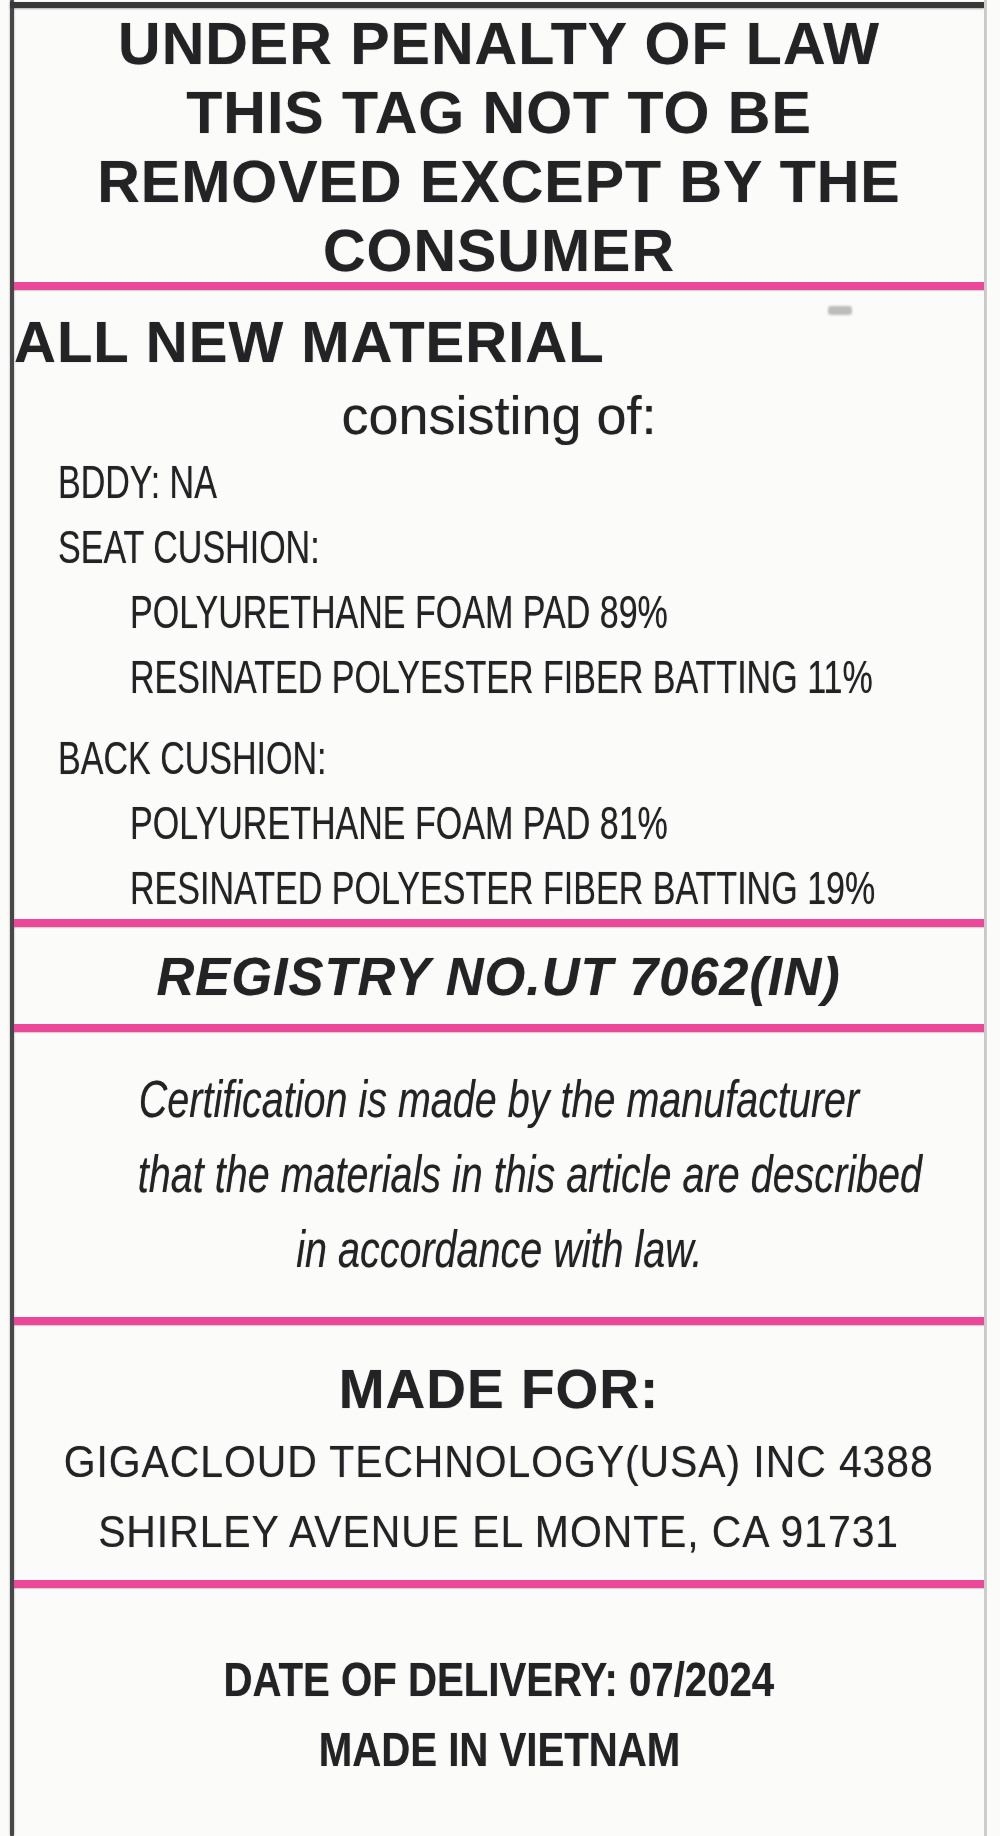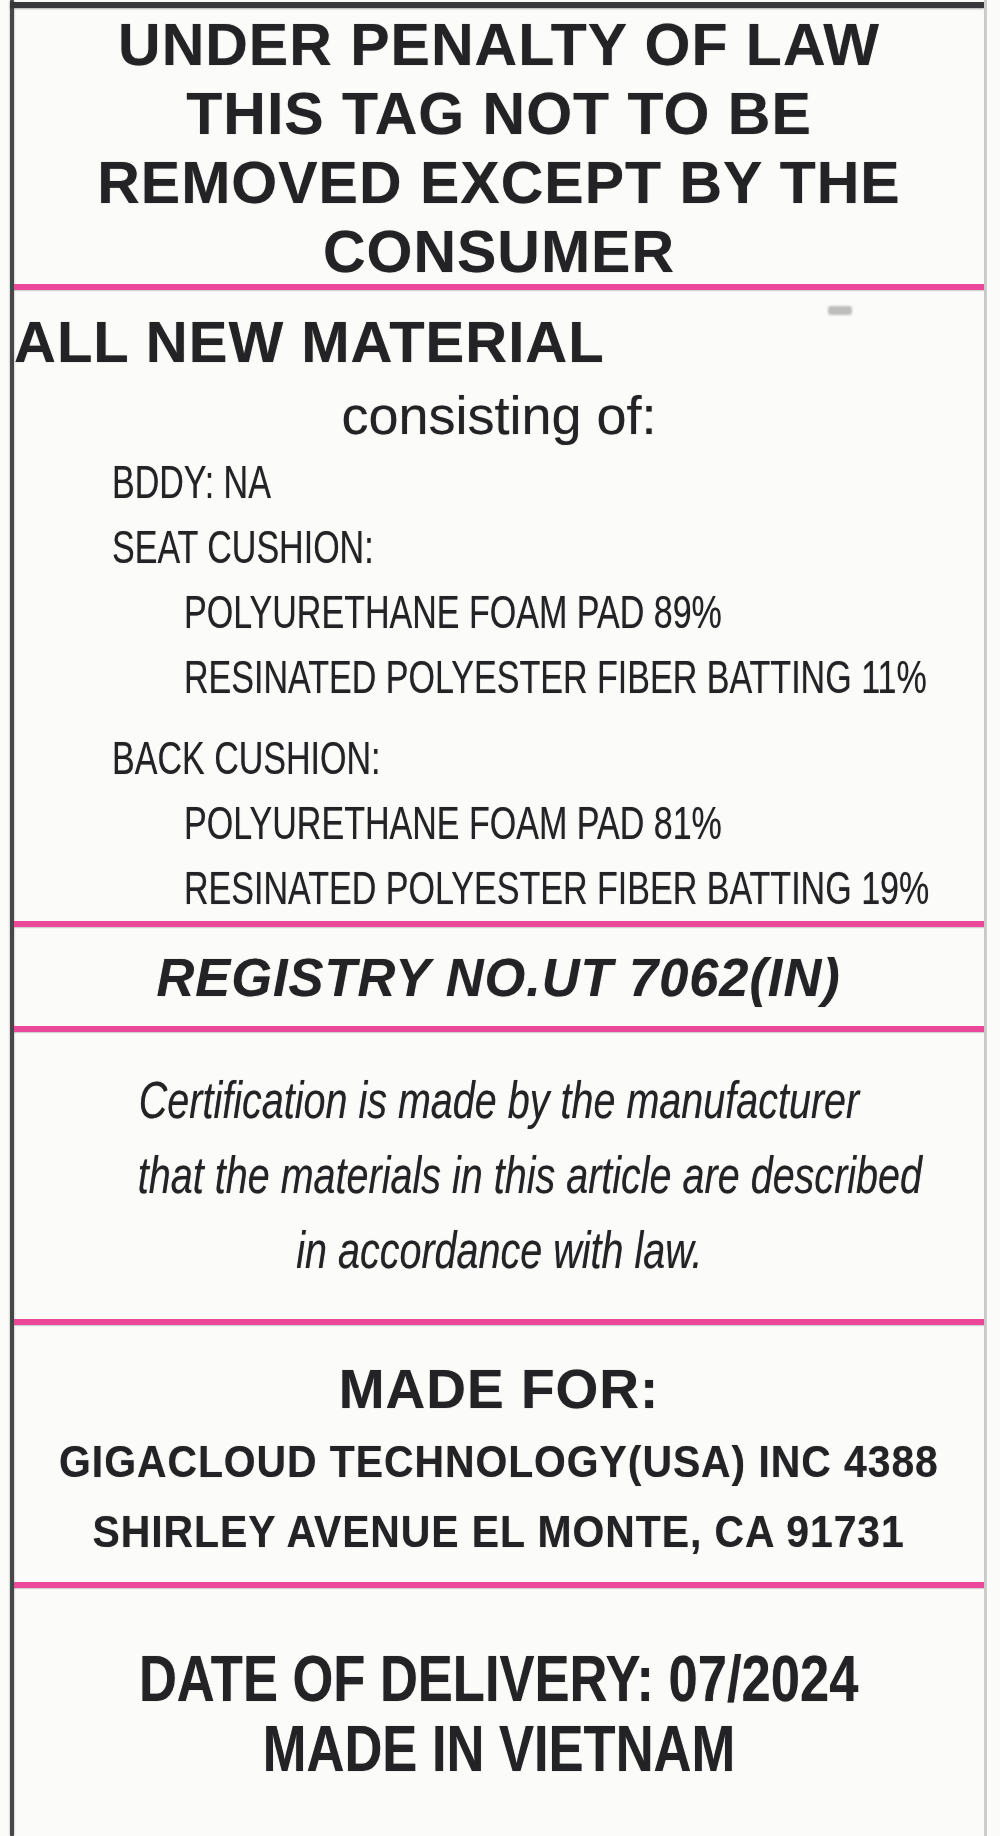--- a/index.html
+++ b/index.html
@@ -9,58 +9,58 @@
     background:#fbfbf9;
     font-family:"Liberation Sans","DejaVu Sans",sans-serif;
     color:#232325;
     overflow:hidden;
   }
   
   .border-left{position:absolute;left:10px;top:0;width:4px;height:1836px;background:#47474a;border-radius:1px;box-shadow:0 0 2px rgba(60,60,60,.5);}
   .border-top{position:absolute;left:10px;top:2px;width:974px;height:6px;background:#38383b;box-shadow:0 1px 2px rgba(60,60,60,.4);}
   .border-right{position:absolute;right:13px;top:0;width:3px;height:1836px;background:#cdcdcb;}
   .inner{position:absolute;left:14px;top:8px;width:970px;height:1828px;}
-  .section{box-sizing:border-box;border-bottom:6px solid #ec4899;box-shadow:0 1px 1px rgba(90,90,90,.25);}
+  .section{box-sizing:border-box;border-bottom:8px solid #ec4899;box-shadow:0 1px 1px rgba(90,90,90,.25);}
   .section.last{border-bottom:none;box-shadow:none;}
   
   .t{text-shadow:0 0 1px rgba(45,45,48,.55);}
   .cond{display:inline-block;transform:scaleX(.76);transform-origin:50% 50%;white-space:nowrap;}
   .cond-left{display:inline-block;transform:scaleX(.74);transform-origin:0 50%;white-space:nowrap;}
 
   
   .s-header{height:282px;display:flex;flex-direction:column;justify-content:center;align-items:center;padding-top:6px;}
   .s-header .line{font-weight:bold;font-size:59px;line-height:69px;letter-spacing:1px;text-align:center;}
 
   
   .s-materials{height:637px;padding-top:20px;}
   .mat-title{font-weight:bold;font-size:58px;line-height:64px;letter-spacing:1px;}
   .mat-sub{text-align:center;font-size:54px;line-height:66px;margin-top:8px;}
-  .mat-list{margin-left:98px;margin-top:2px;}
+  .mat-list{margin-left:44px;margin-top:2px;}
   .mat-line{font-size:46px;line-height:65px;}
   .mat-line.indent{margin-left:72px;}
   .mat-line.gap{margin-top:16px;}
 
   
   .s-registry{height:105px;display:flex;align-items:center;justify-content:center;font-style:italic;}
   .reg-text{font-weight:bold;font-size:54px;letter-spacing:1px;display:inline-block;transform:scaleX(.97);white-space:nowrap;}
 
   
   .s-cert{height:293px;display:flex;flex-direction:column;justify-content:center;align-items:center;}
   .cert-line{font-size:52px;line-height:75px;text-align:center;width:100%;font-style:italic;}
 
   
   .s-madefor{height:263px;padding-top:32px;}
   .mf-title{text-align:center;font-weight:bold;font-size:55px;line-height:64px;letter-spacing:1px;}
-  .mf-line{text-align:center;font-size:44px;line-height:70px;letter-spacing:1px;font-weight:bold;}
+  .mf-line{text-align:center;font-size:44px;line-height:70px;letter-spacing:1px;}
   .mf-line .w{display:inline-block;transform:scaleX(.93);transform-origin:50% 50%;white-space:nowrap;}
   .mf-block{margin-top:6px;}
 
   
   .s-delivery{height:218px;padding-top:56px;}
-  .del-line{text-align:center;font-weight:bold;font-size:64px;line-height:70px;}
+  .del-line{text-align:center;font-weight:bold;font-size:49px;line-height:70px;}
   .del-line .w{display:inline-block;transform:scaleX(.82);transform-origin:50% 50%;white-space:nowrap;}
 
   
   .artifact-dash{position:absolute;left:828px;top:306px;width:24px;height:9px;background:#bdbdbb;border-radius:3px;filter:blur(1px);}
 </style>
 </head>
 <body>
 
 <div class="page">
   <div class="border-left"></div>

